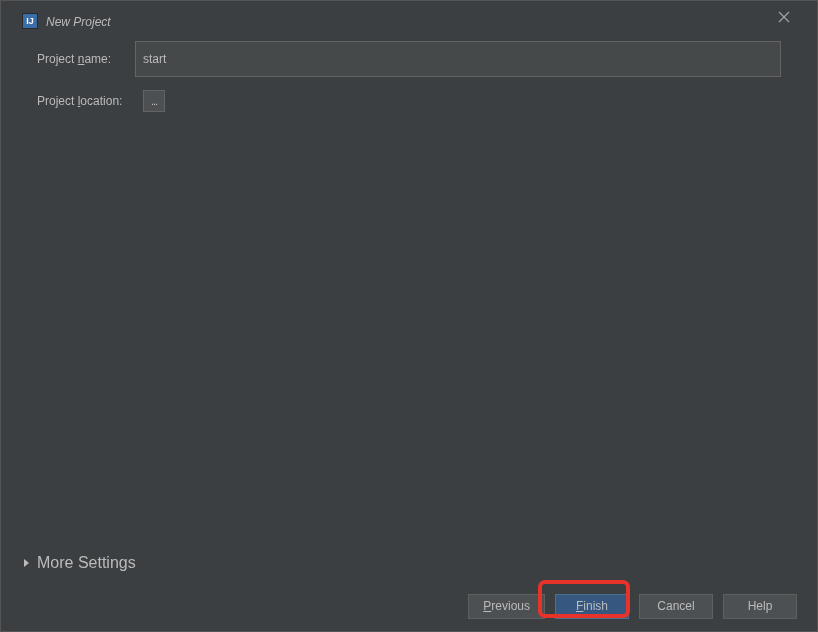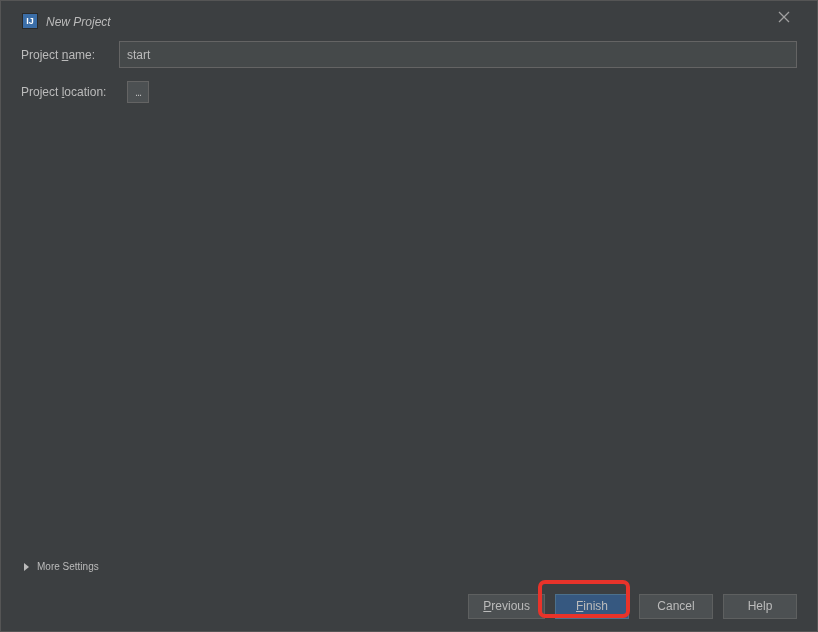--- a/index.html
+++ b/index.html
@@ -57,38 +57,38 @@
       align-items: center;
       justify-content: center;
       cursor: pointer;
     }
     .close-btn svg {
       width: 12px;
       height: 12px;
     }
     .content {
       flex: 1;
-      padding: 12px 20px;
+      padding: 12px 36px;
     }
     .form-row {
       display: flex;
       align-items: center;
       margin-bottom: 13px;
     }
     .form-label {
       width: 98px;
       color: #bbbbbb;
       font-size: 12px;
     }
     .form-label .underline {
       text-decoration: underline;
     }
     .form-input {
       flex: 1;
-      height: 27px;
+      height: 36px;
       background: #45494a;
       border: 1px solid #646464;
       color: #bbbbbb;
       padding: 0 7px;
       font-size: 12px;
       outline: none;
     }
     .form-input.focused {
       border: 1px solid #4a80b3;
       box-shadow: 0 0 0 1px #4a80b3;
@@ -108,21 +108,21 @@
       letter-spacing: -1px;
     }
     .more-settings {
       position: absolute;
       left: 24px;
       bottom: 60px;
       display: flex;
       align-items: center;
       cursor: pointer;
       color: #bbbbbb;
-      font-size: 10px;
+      font-size: 16px;
     }
     .more-settings .triangle {
       margin-right: 8px;
       width: 0;
       height: 0;
       border-left: 5px solid #bbbbbb;
       border-top: 4px solid transparent;
       border-bottom: 4px solid transparent;
     }
     .footer {

